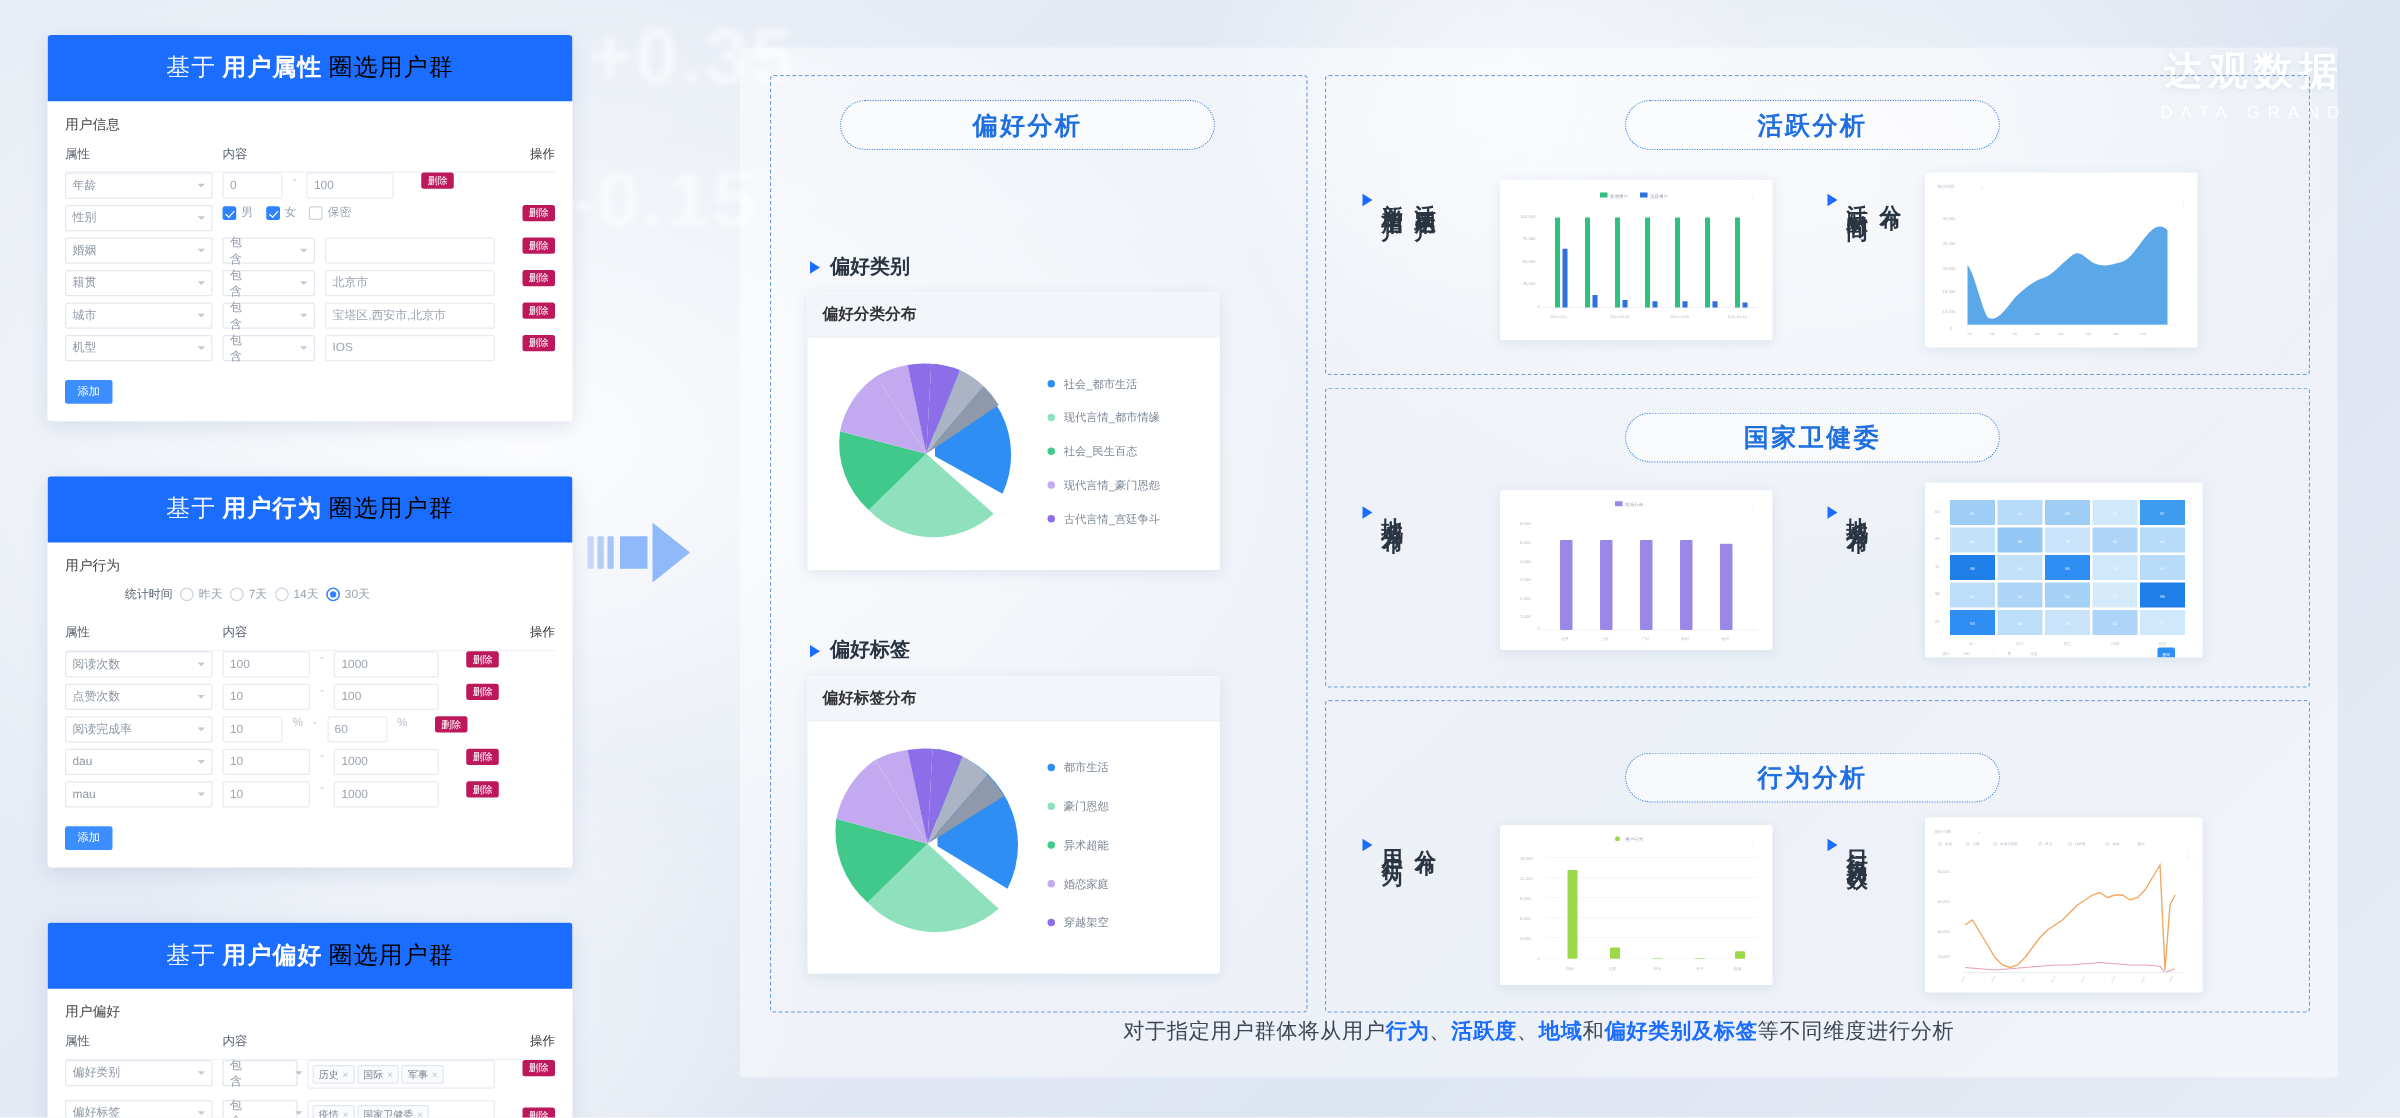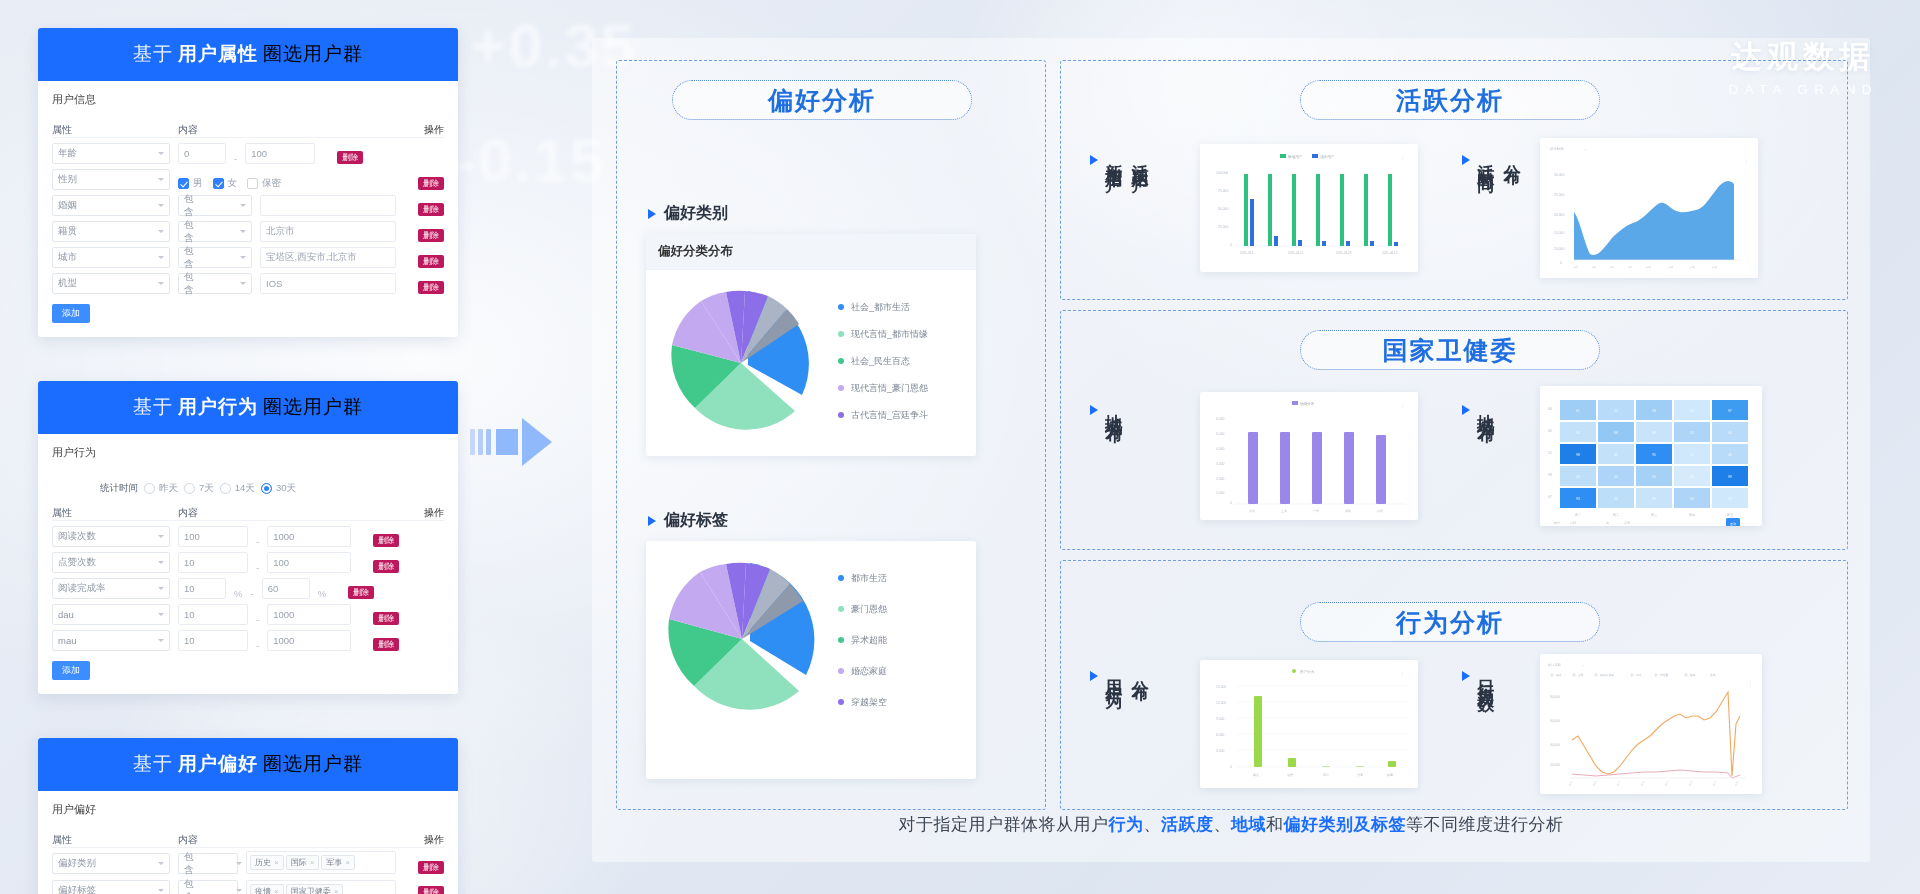--- a/index.html
+++ b/index.html
@@ -51,21 +51,21 @@
   .seg-head {
     background: #1a6dff; color: #fff; text-align: center;
     padding: 13px 0 14px; font-size: 19px; letter-spacing: 1px;
   }
   .seg-head .lead { font-weight: 400; opacity: .93; }
   .seg-head .focus { font-weight: 700; margin: 0 5px; }
   .seg-head .tail { font-weight: 400; color: #000000; }
   .seg-body { padding: 11px 14px 14px; filter: blur(0.35px); }
   .seg-caption { font-size: 11px; color: #444; margin-bottom: 9px; }
 
-  .f-row { display: flex; align-items: flex-end; gap: 8px; height: 26px; font-size: 9.5px; color: #9aa3b0; }
+  .f-row { display: flex; align-items: flex-start; gap: 8px; height: 26px; font-size: 9.5px; color: #9aa3b0; }
   .f-colhead { color: #5a6474; font-size: 10px; height: 22px; border-bottom: 1px solid #eef1f6; }
   .f-colhead .c1 { width: 118px; }
   .f-colhead .c2 { flex: 1; }
   .f-colhead .c3 { width: 40px; text-align: right; color:#333; }
   .sel {
     width: 118px; height: 21px; border: 1px solid #e3e8ef; border-radius: 2px;
     display: flex; align-items: center; justify-content: space-between;
     padding: 0 5px; background: #fff; color: #8e97a5; gap: 42px;
   }
   .sel.sm { width: 74px; }
@@ -114,21 +114,21 @@
   .right-panel {
     position: absolute; left: 592px; top: 38px; width: 1278px; height: 824px;
     background: rgba(255,255,255,0.46); border-radius: 3px;
   }
   .dash-box { position: absolute; border: 1px dashed #6f9fe0; border-radius: 3px; }
 
   .pill-title {
     position: absolute; height: 40px; border: 1.6px dotted #4f8ae0; border-radius: 22px;
     background: rgba(255,255,255,0.55);
     display: flex; align-items: center; justify-content: center;
-    color: #1f6fe0; font-size: 25px; font-weight: 700; letter-spacing: 2px;
+    color: #1f6fe0; font-size: 20px; font-weight: 700; letter-spacing: 2px;
   }
 
   .tri { width: 0; height: 0; border-top: 5px solid transparent; border-bottom: 5px solid transparent; border-left: 8px solid #1a6dff; }
 
   .sub-h { position: absolute; display: flex; align-items: center; gap: 8px; font-size: 16px; font-weight: 700; color: #2b3442; }
 
   .chart-card {
     position: absolute; background: #fff; border-radius: 2px;
     box-shadow: 0 2px 10px rgba(130,150,180,0.18); overflow: hidden;
   }
@@ -477,20 +477,21 @@
       </div>
     </div>
   </div>
 
   <div class="sub-h" style="left:56px;top:472px;">
     <i class="tri"></i>
     <span>偏好标签</span>
   </div>
 
   <div class="chart-card" style="left:54px;top:503px;width:330px;height:238px;">
+    <div class="cc-head">偏好标签分布</div>
     <div style="display:flex;height:198px;">
       <svg width="190" height="194" viewBox="0 0 190 194">
         <path d="M 104 100 L 104 22 A 78 78 0 0 1 160 134 Z" fill="#2f8ef4"></path>
         <path d="M 96 98 L 153 150 A 76 76 0 0 1 48 145 Z" fill="#8fe0bd"></path>
         <path d="M 96 98 L 48 145 A 76 76 0 0 1 23 78 Z" fill="#41c98b"></path>
         <path d="M 96 98 L 23 78 A 76 76 0 0 1 54 31 Z" fill="#c3aaf0"></path>
         <path d="M 96 98 L 54 31 A 76 76 0 0 1 80 23 Z" fill="#c3aaf0"></path>
         <path d="M 96 98 L 80 23 A 76 76 0 0 1 100 22 Z" fill="#8b6ee8"></path>
         <path d="M 96 98 L 100 22 A 76 76 0 0 1 124 28 Z" fill="#8b6ee8"></path>
         <path d="M 96 98 L 124 28 A 76 76 0 0 1 144 43 Z" fill="#aab4c4"></path>

